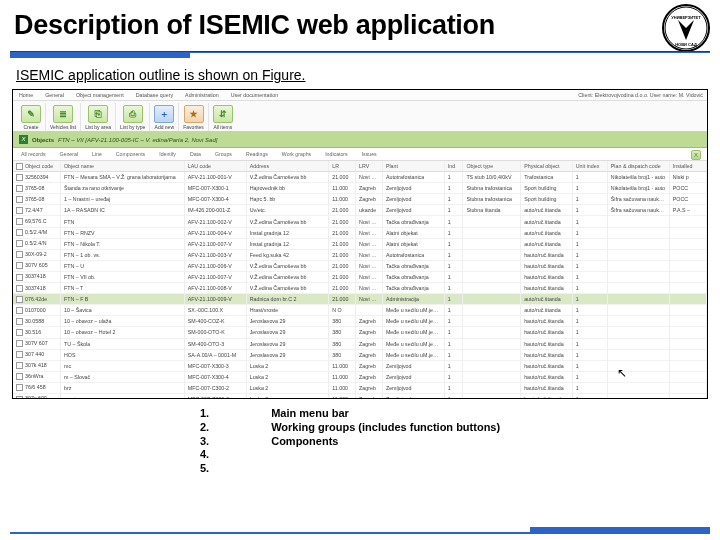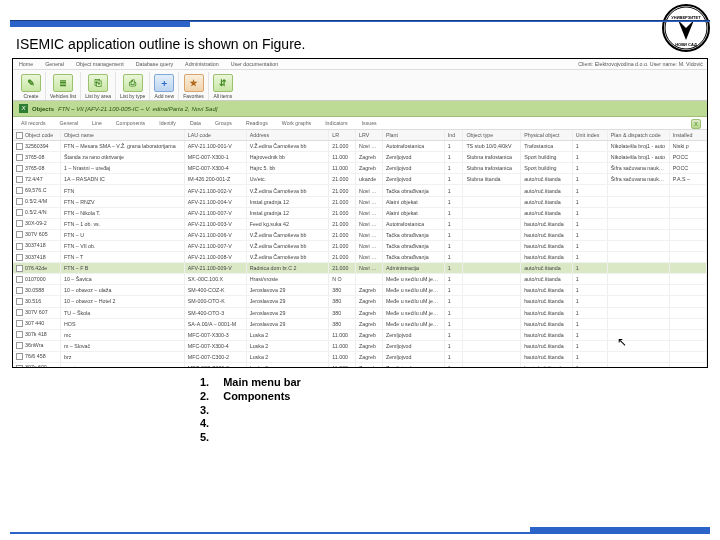--- a/index.html
+++ b/index.html
@@ -48,20 +48,21 @@
   .header-underline::after {
     content: "";
     position: absolute;
     left: 0; top: 2px;
     width: 180px; height: 5px;
     background: #2b63c8;
   }
   .caption {
     font-size: 14px;
     padding: 14px 16px 6px 16px;
+    text-decoration: underline;
   }
   .screenshot {
     margin: 0 12px;
     border: 1px solid #000;
     height: 310px;
     font-size: 5.3px;
     background: #fff;
     position: relative;
     overflow: hidden;
   }
@@ -168,34 +169,35 @@
   }
   
   .legend {
     display:flex;
     gap:14px;
     padding:8px 0 0 200px;
     font-size:11px;
   }
   .legend ol { list-style:none; }
   .legend .nums li { font-weight:bold; line-height:1.25; }
-  .legend .labels li { font-weight:bold; line-height:1.25; }
+  .legend .labels li { font-weight:bold; line-height:1.25;margin-left:48px; }
   .footer-rule {
     position:absolute;
     left:10px; right:10px; bottom:6px;
     height:2px; background:#2b63c8;
   }
   .footer-rule::before {
     content:"";position:absolute;right:0;bottom:2px;width:180px;height:5px;background:#2b63c8;
   }
 </style>
 </head>
 <body>
 
 <div class="slide-header">
+  <div class="title">Description of ISEMIC web application</div>
   <div class="logo">
     <svg viewBox="0 0 44 44">
         <circle cx="22" cy="22" r="21" fill="#fff" stroke="#000" stroke-width="1"></circle>
         <text x="22" y="13" text-anchor="middle" font-size="4" font-family="Arial">УНИВЕРЗИТЕТ</text>
         <path d="M14 14 L22 34 L30 14 L22 22 Z" fill="#000"></path>
         <text x="22" y="40" text-anchor="middle" font-size="4">НОВИ САД</text>
       </svg>
   </div>
 </div>
 <div class="header-underline"></div>
@@ -623,17 +625,18 @@
 <div class="legend">
   <ol class="nums" id="legend-nums">
       <li>1.</li>
       <li>2.</li>
       <li>3.</li>
       <li>4.</li>
       <li>5.</li>
     </ol>
   <ol class="labels" id="legend-labels">
       <li>Main menu bar</li>
+      <li>Working groups (includes function buttons)</li>
       <li>Components</li>
     </ol>
 </div>
 
 <div class="footer-rule"></div>
 
 </body></html>

